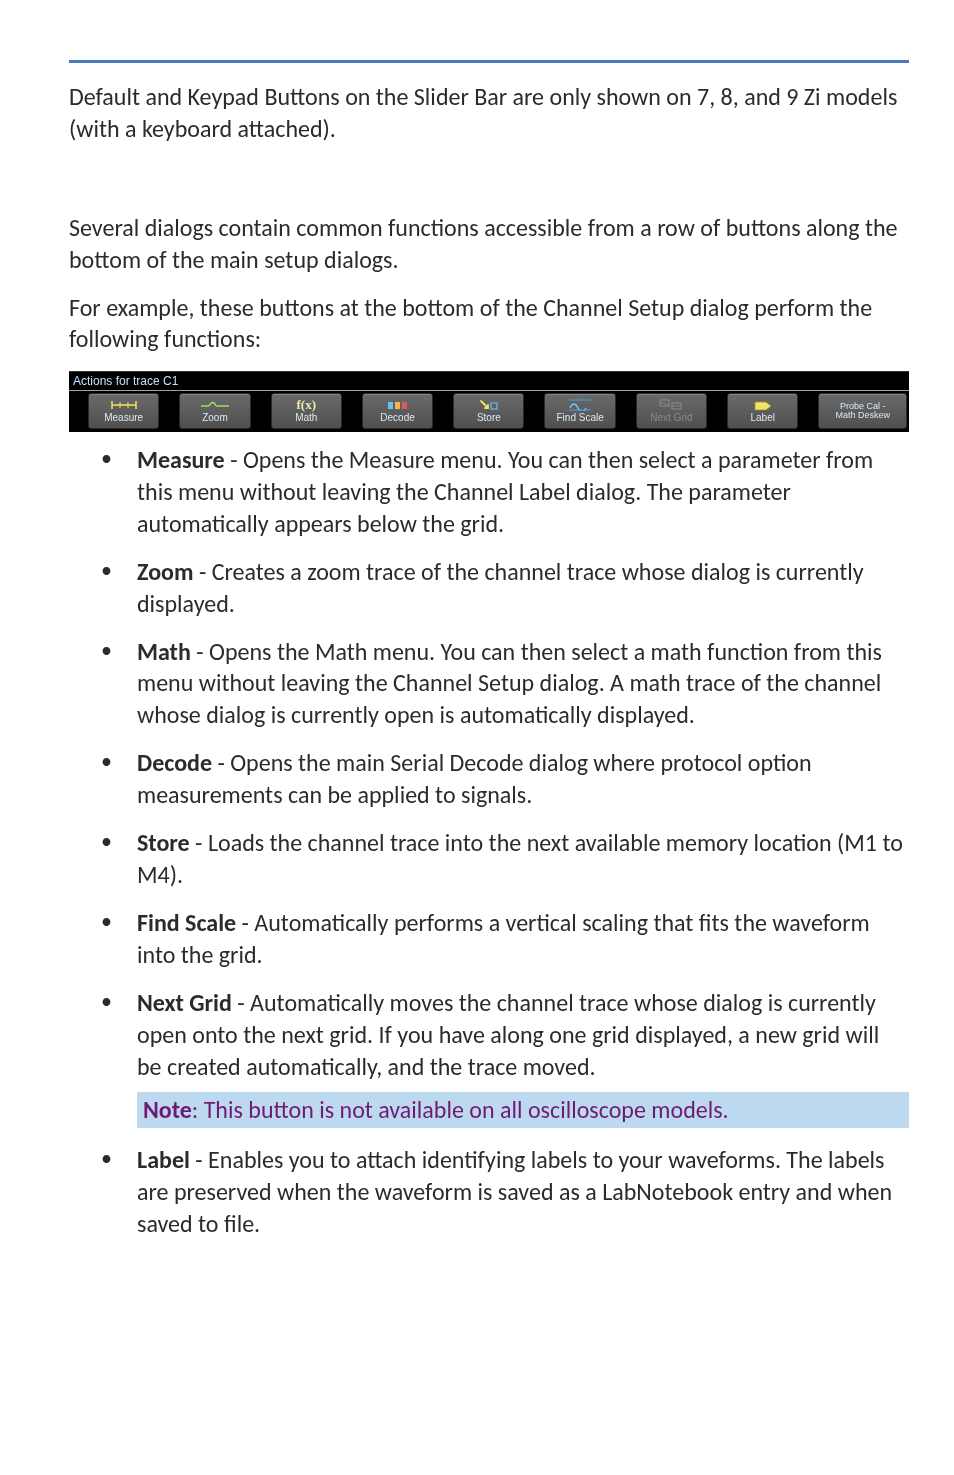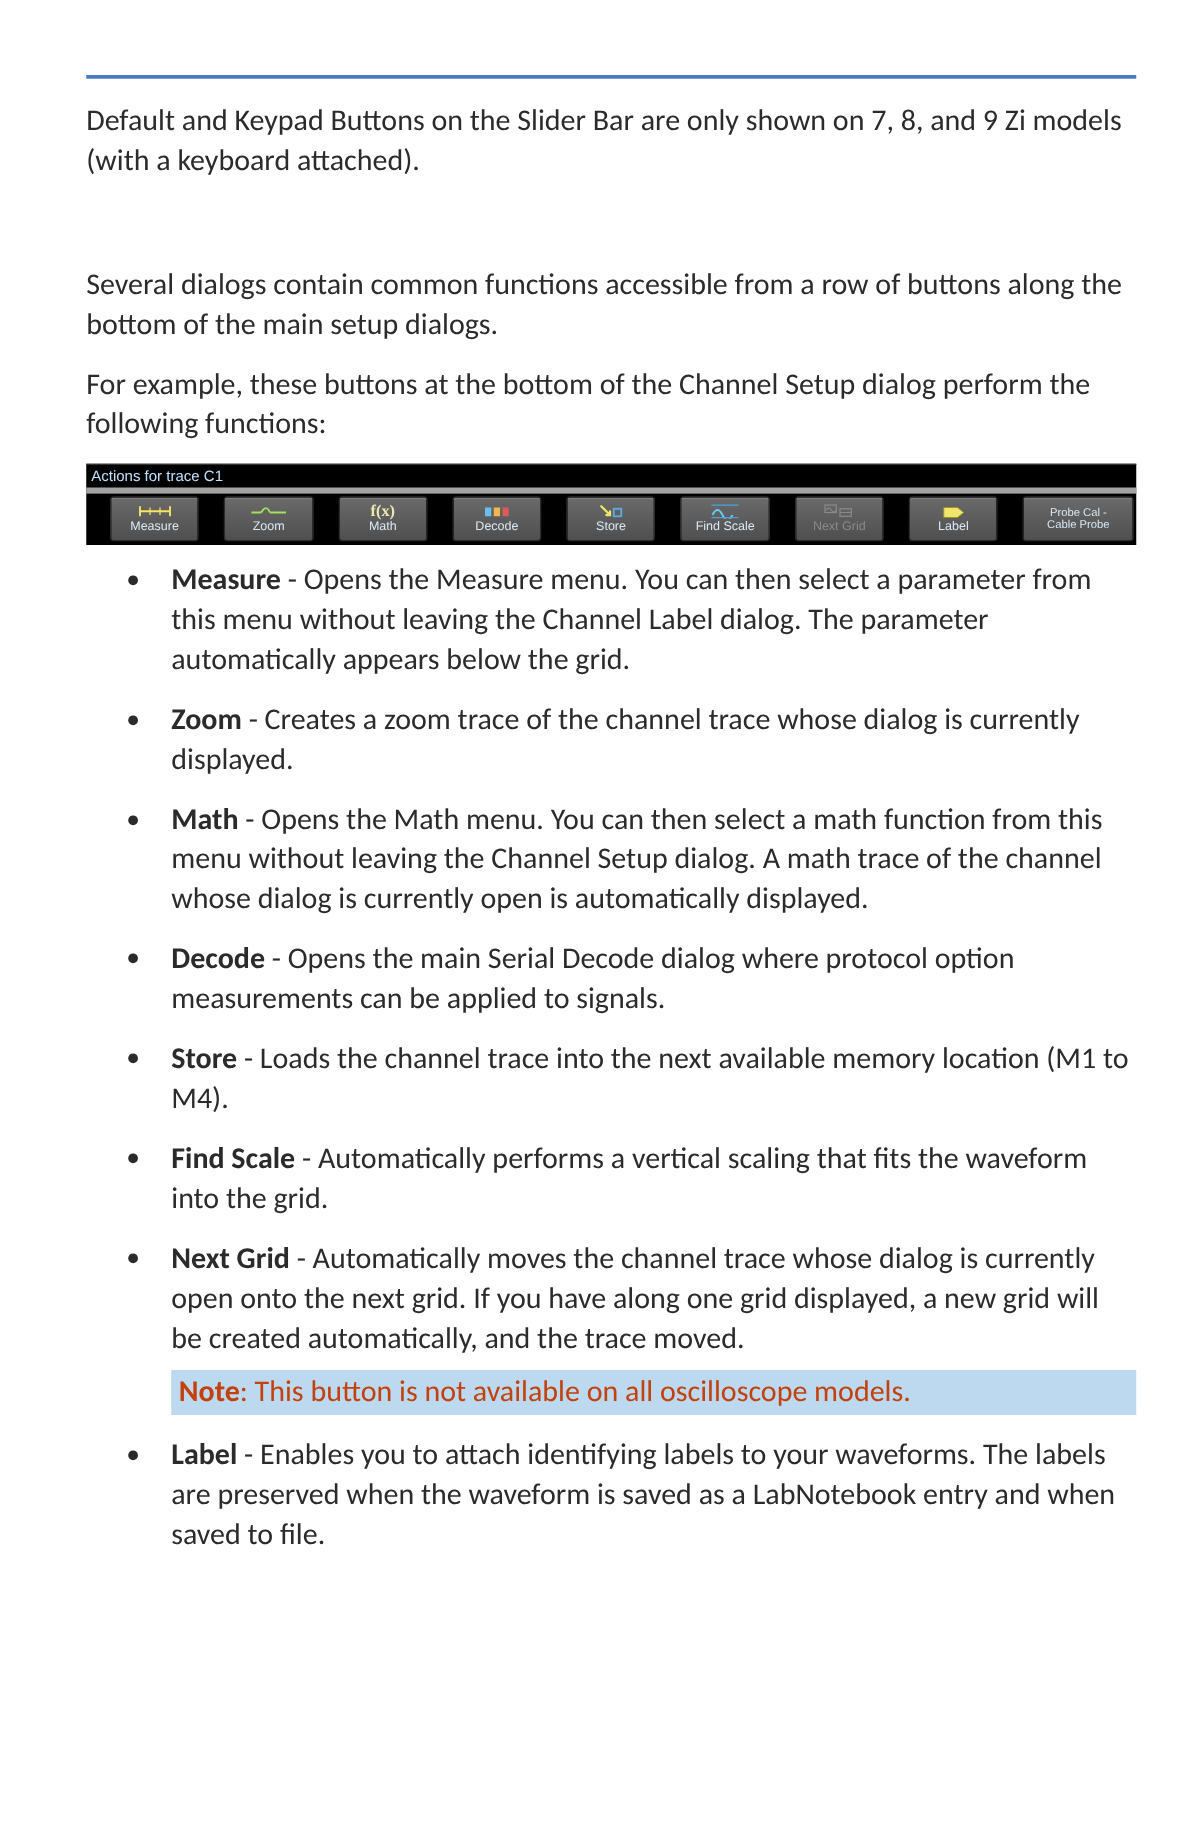--- a/index.html
+++ b/index.html
@@ -29,21 +29,21 @@
   .toolbar-wrap {
     margin: 10px 0 12px 0;
   }
   .toolbar-title {
     background: #000;
     color: #c1e0ff;
     font-size: 12px;
     font-family: Tahoma, Arial, sans-serif;
     padding: 2px 4px;
     border-top: 1px solid #333;
-    border-bottom: 5px solid #a3a3a3;
+    border-bottom: 1px solid #a3a3a3;
   }
   .toolbar {
     display: flex;
     background: #000;
     padding: 2px 2px 3px 2px;
     gap: 3px;
   }
   .tbtn {
     flex: 1;
     background: linear-gradient(#6a6a6a, #4f4f4f);
@@ -98,21 +98,21 @@
     content: "•";
     position: absolute;
     left: -36px;
     top: 0;
     font-size: 22px;
     color: #2b2b2b;
   }
   .b { font-weight: 700; }
   .note-box {
     background: #bcd9ef;
-    color: #c2410c;
+    color: #701a75;
     font-size: 24px;
     line-height: 1.33;
     padding: 2px 6px;
     margin: 10px 0 6px 0;
   }
   .note-box .b { font-weight: 700; }
 </style>
 </head>
 <body>
 
@@ -209,21 +209,21 @@
         <span class="icon">
           <svg width="22" height="12" viewBox="0 0 22 12">
               <path d="M3 3 L14 3 L19 7 L14 11 L3 11 Z" fill="#f0e46a" stroke="#a08f2a" stroke-width="0.8"></path>
             </svg>
         </span>
         <span class="lbl">Label</span>
       </div>
 
       <div class="tbtn double" style="flex:1.25;">
         <span class="lbl">Probe Cal -</span>
-        <span class="lbl">Cable Probe</span>
+        <span class="lbl">Math Deskew</span>
       </div>
 
     </div>
   </div>
 
   <ul class="items">
 
     <li>
       <span class="b">Measure</span><span> - Opens the Measure menu. You can then select a parameter from this menu without leaving the Channel Label dialog. The parameter automatically appears below the grid.</span>
     </li>

